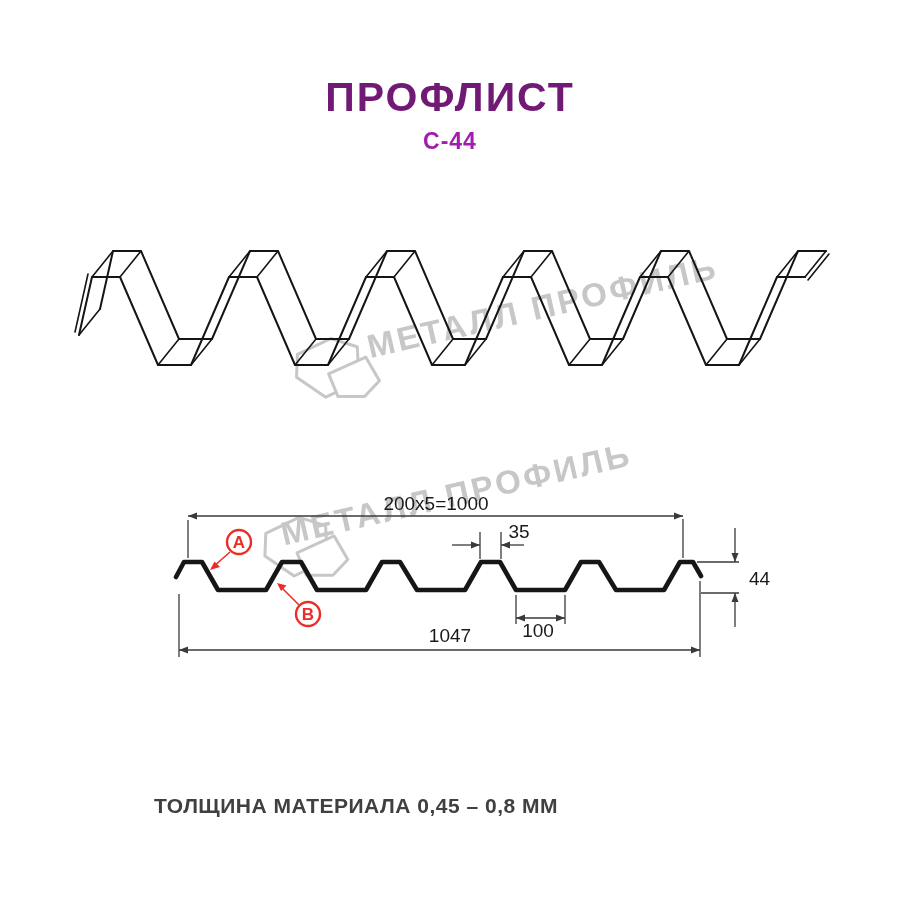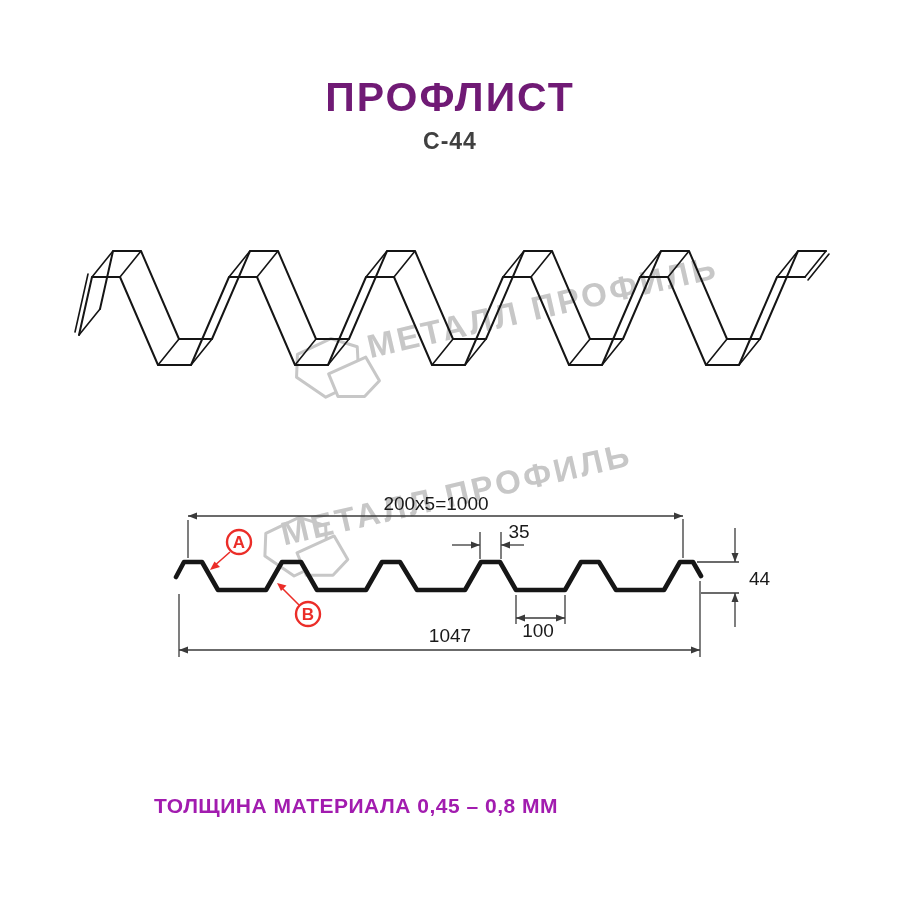--- a/index.html
+++ b/index.html
@@ -6,25 +6,25 @@
   body{
     width:900px;height:900px;position:relative;background:#ffffff;overflow:hidden;
     font-family:"Liberation Sans","DejaVu Sans",sans-serif;
   }
   .title{
     position:absolute;top:74px;left:0;width:900px;text-align:center;
     font-size:41px;font-weight:800;letter-spacing:2px;color:#701a75;
   }
   .subtitle{
     position:absolute;top:128px;left:0;width:900px;text-align:center;
-    font-size:23px;font-weight:700;letter-spacing:1px;color:#404040;
+    font-size:23px;font-weight:700;letter-spacing:1px;color:#a21caf;
   }
   .footer{
     position:absolute;top:794px;left:0;width:712px;text-align:center;
-    font-size:21px;font-weight:600;letter-spacing:0.5px;color:#a21caf;
+    font-size:21px;font-weight:600;letter-spacing:0.5px;color:#404040;
   }
   svg{position:absolute;overflow:visible;}
   .wm-text{
     font-size:33px;font-weight:700;letter-spacing:3px;fill:#c7c7c7;
     font-family:"Liberation Sans","DejaVu Sans",sans-serif;
   }
   .wm-shape{fill:#ffffff;stroke:#c7c7c7;stroke-width:3;stroke-linejoin:round;}
   .sheet-line{fill:none;stroke:#151515;stroke-width:2;stroke-linejoin:round;stroke-linecap:round;}
   .sheet-thin{fill:none;stroke:#151515;stroke-width:1.6;stroke-linecap:round;}
   .profile-bold{fill:none;stroke:#161616;stroke-width:4.6;stroke-linejoin:round;stroke-linecap:round;}

